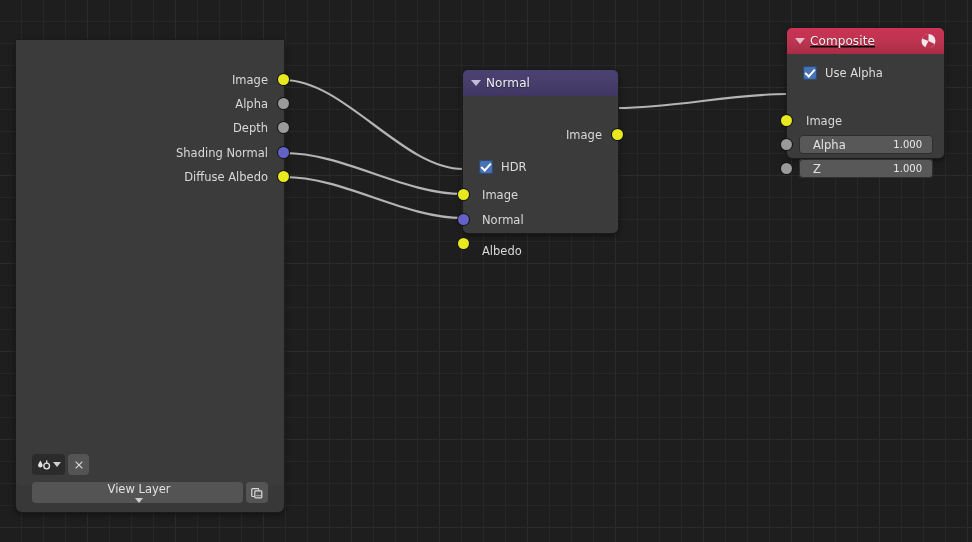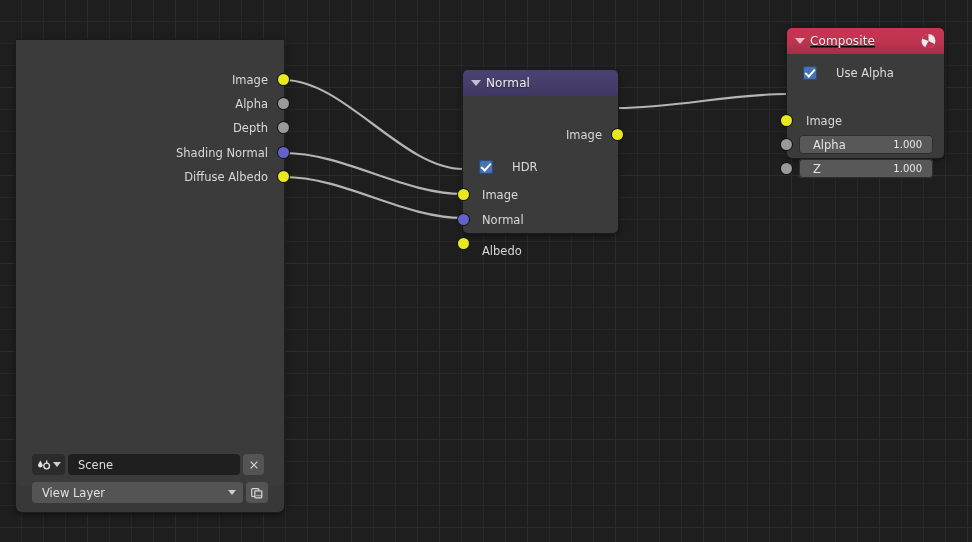--- a/index.html
+++ b/index.html
@@ -109,21 +109,21 @@
     white-space: nowrap;
     line-height: 1;
   }
   .row-label.right { text-align: right; }
 
   
   .checkbox-row {
     position: absolute;
     display: flex;
     align-items: center;
-    gap: 19px;
+    gap: 8px;
   }
   .checkbox {
     width: 14px; height: 14px;
     border-radius: 3px;
     background: #4772b3;
     box-shadow: inset 0 0 0 1px #2d4a76;
     position: relative;
     flex: none;
   }
   .checkbox::after {
@@ -265,30 +265,29 @@
 
       <div class="ctrl-row" style="left:16px; top:414px; width:236px;">
         <div class="icon-btn">
           <svg viewBox="0 0 18 14" width="15" height="12">
             <path d="M4 1.5 C 2.2 4.6 1.2 6.4 1.2 7.8 A 2.9 2.9 0 0 0 6.8 7.8 C 6.8 6.4 5.8 4.6 4 1.5 Z" fill="#e3e3e3"></path>
             <circle cx="11.6" cy="8.2" r="3.4" fill="none" stroke="#e3e3e3" stroke-width="1.6"></circle>
             <rect x="10.9" y="1.4" width="1.5" height="3.2" fill="#e3e3e3"></rect>
           </svg>
           <span class="chev" style="border-top-color:#cfcfcf;"></span>
         </div>
-        <div class="text-field" style="width:172px;">Scene</div>
         <div class="x-btn">
           <svg viewBox="0 0 12 12" width="10" height="10">
             <path d="M2 2 L10 10 M10 2 L2 10" stroke="#d9d9d9" stroke-width="1.4" fill="none"></path>
           </svg>
         </div>
       </div>
 
       <div class="ctrl-row" style="left:16px; top:442px; width:236px;">
-        <div class="dropdown" style="width:212px;">
+        <div class="dropdown" style="width:212px;flex-direction:column;">
           <span>View Layer</span>
           <span class="chev"></span>
         </div>
         <div class="copy-btn">
           <svg viewBox="0 0 16 16" width="14" height="14">
             <rect x="2" y="3" width="8" height="9" rx="1" fill="none" stroke="#d8d8d8" stroke-width="1.4"></rect>
             <rect x="5.5" y="5.5" width="8" height="8" rx="1" fill="#585858" stroke="#d8d8d8" stroke-width="1.4"></rect>
             <circle cx="8" cy="11" r="0.8" fill="#d8d8d8"></circle>
             <circle cx="10.2" cy="11" r="0.8" fill="#d8d8d8"></circle>
             <circle cx="12.4" cy="11" r="0.8" fill="#d8d8d8"></circle>

